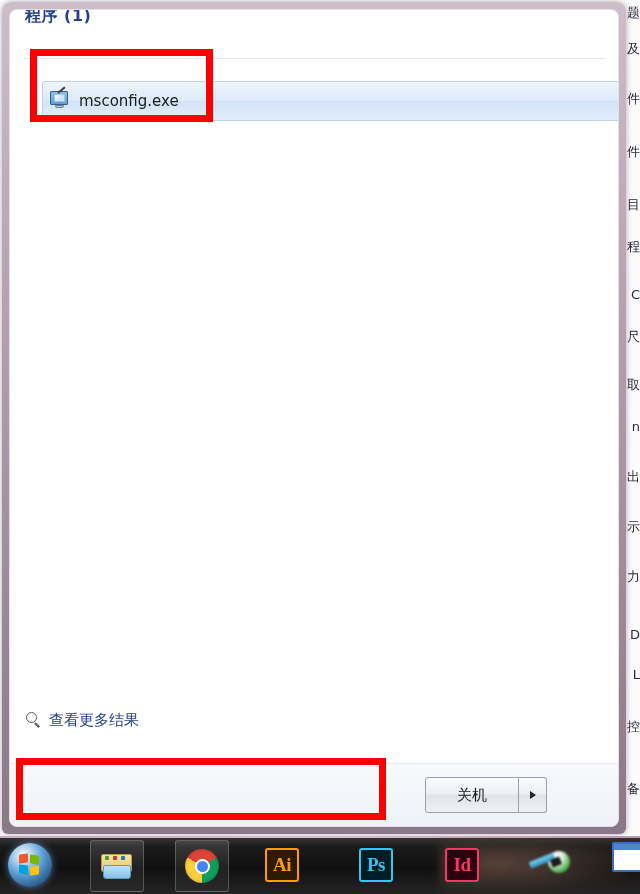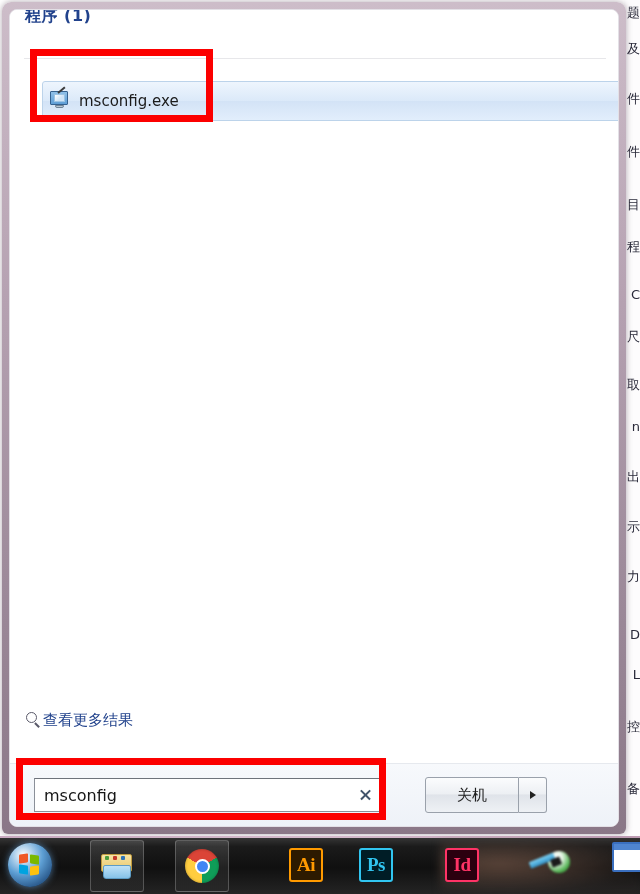--- a/index.html
+++ b/index.html
@@ -161,20 +161,21 @@
     white-space: nowrap;
   }
 
   
   .seemore {
     position: absolute;
     left: 16px;
     bottom: 96px;
     display: flex;
     align-items: center;
+    gap: 6px;
   }
   .magnifier {
     width: 17px; height: 17px;
     position: relative;
     flex: none;
   }
   .magnifier .ring {
     position: absolute;
     left: 0; top: 0;
     width: 11px; height: 11px;
@@ -520,24 +521,20 @@
       <div class="seemore">
         <span class="magnifier">
           <span class="ring"></span>
             <span class="handle"></span>
         </span>
         <span class="seemore-label">查看更多结果</span>
       </div>
 
       <div class="bottom-bar">
 
-        <div class="search-wrap">
-          <input class="search-input" type="text" value="msconfig" style="">
-          <span class="clear-btn"></span>
-        </div>
 
         <div class="shutdown-group">
           <div class="shutdown-btn">关机</div>
           <div class="shutdown-arrow">
             <span class="tri"></span>
           </div>
         </div>
 
       </div>
 
@@ -568,21 +565,21 @@
           <span class="tabdot d2"></span>
           <span class="tabdot d3"></span>
         <span class="front"></span>
       </span>
     </div>
 
     <div class="tb-item boxed" style="left:175px">
       <span class="chrome"></span>
     </div>
 
-    <div class="tb-item" style="left:280px">
+    <div class="tb-item" style="left:256px">
       <span class="adobe ai">Ai</span>
     </div>
 
     <div class="tb-item" style="left:436px">
       <span class="adobe id">Id</span>
     </div>
 
     <div class="tb-item" style="left:350px">
       <span class="adobe ps">Ps</span>
     </div>

